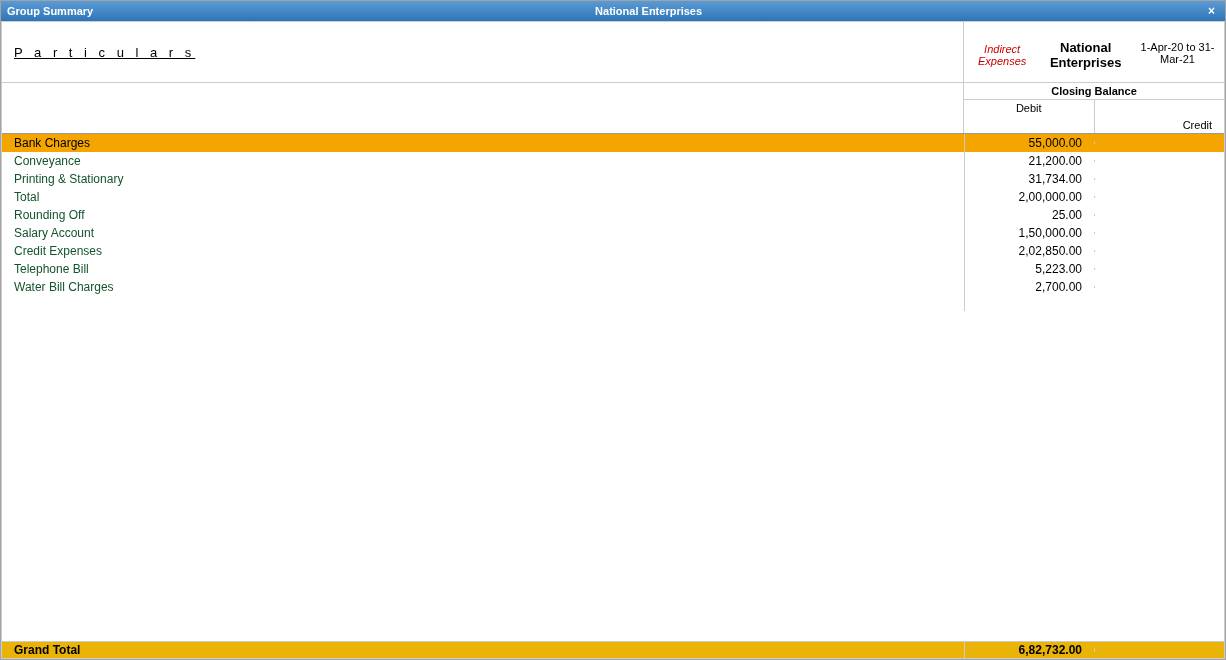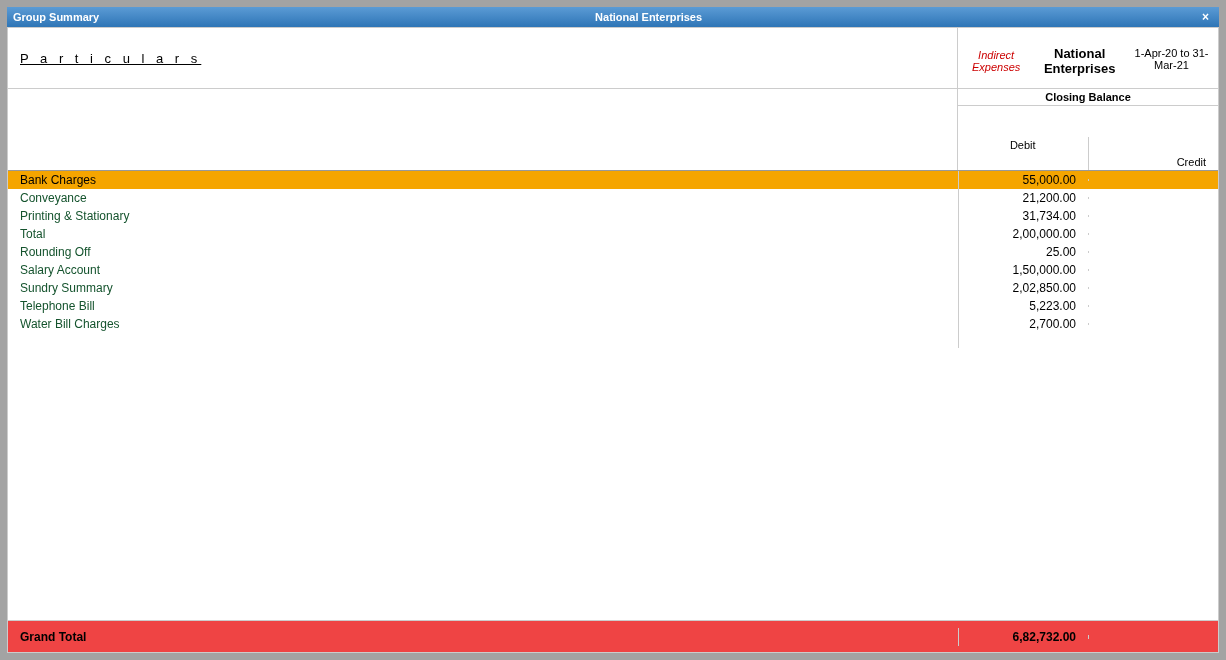--- a/index.html
+++ b/index.html
@@ -13,21 +13,21 @@
       font-size: 12px;
       background: #fff;
       width: 1226px;
       height: 660px;
       overflow: hidden;
     }
 
     #app-window {
       width: 1226px;
       height: 660px;
-      border: 7px solid #a3a3a3;
+      border: 1px solid #a3a3a3;
       display: flex;
       flex-direction: column;
     }
 
     #title-bar {
       display: flex;
       align-items: center;
       justify-content: space-between;
       background: linear-gradient(to bottom, #5b9bd5, #2e75b6);
       color: white;
@@ -121,22 +121,22 @@
       text-align: right;
       padding: 1px 12px;
       font-size: 12px;
       color: #000;
       border-left: 1px solid #ccc;
     }
 
     #footer {
       display: flex;
       border-top: 1px solid #ccc;
-      background: #ef4444;
-      height: 32px;
+      background: #eab308;
+      height: 17px;
       align-items: center;
     }
 
     #footer .grand-total-label {
       flex: 1;
       padding: 2px 12px;
       font-weight: bold;
       font-size: 12px;
     }
 
@@ -194,21 +194,20 @@
 
     .sub-header-left {
       flex: 1;
       border-right: 1px solid #ccc;
     }
 
     .sub-header-right {
       width: 260px;
       display: flex;
       flex-direction: column;
-      gap: 31px;
     }
 
     .closing-balance-title-row {
       text-align: center;
       font-weight: bold;
       font-size: 11px;
       padding: 2px 0;
       border-bottom: 1px solid #ccc;
     }
 
@@ -294,21 +293,21 @@
           <div class="row-name">Rounding Off</div>
           <div class="row-debit">25.00</div>
           <div class="row-credit"></div>
         </div>
         <div class="data-row">
           <div class="row-name">Salary Account</div>
           <div class="row-debit">1,50,000.00</div>
           <div class="row-credit"></div>
         </div>
         <div class="data-row">
-          <div class="row-name">Sundry Summary</div>
+          <div class="row-name">Credit Expenses</div>
           <div class="row-debit">2,02,850.00</div>
           <div class="row-credit"></div>
         </div>
         <div class="data-row">
           <div class="row-name">Telephone Bill</div>
           <div class="row-debit">5,223.00</div>
           <div class="row-credit"></div>
         </div>
         <div class="data-row">
           <div class="row-name">Water Bill Charges</div>

